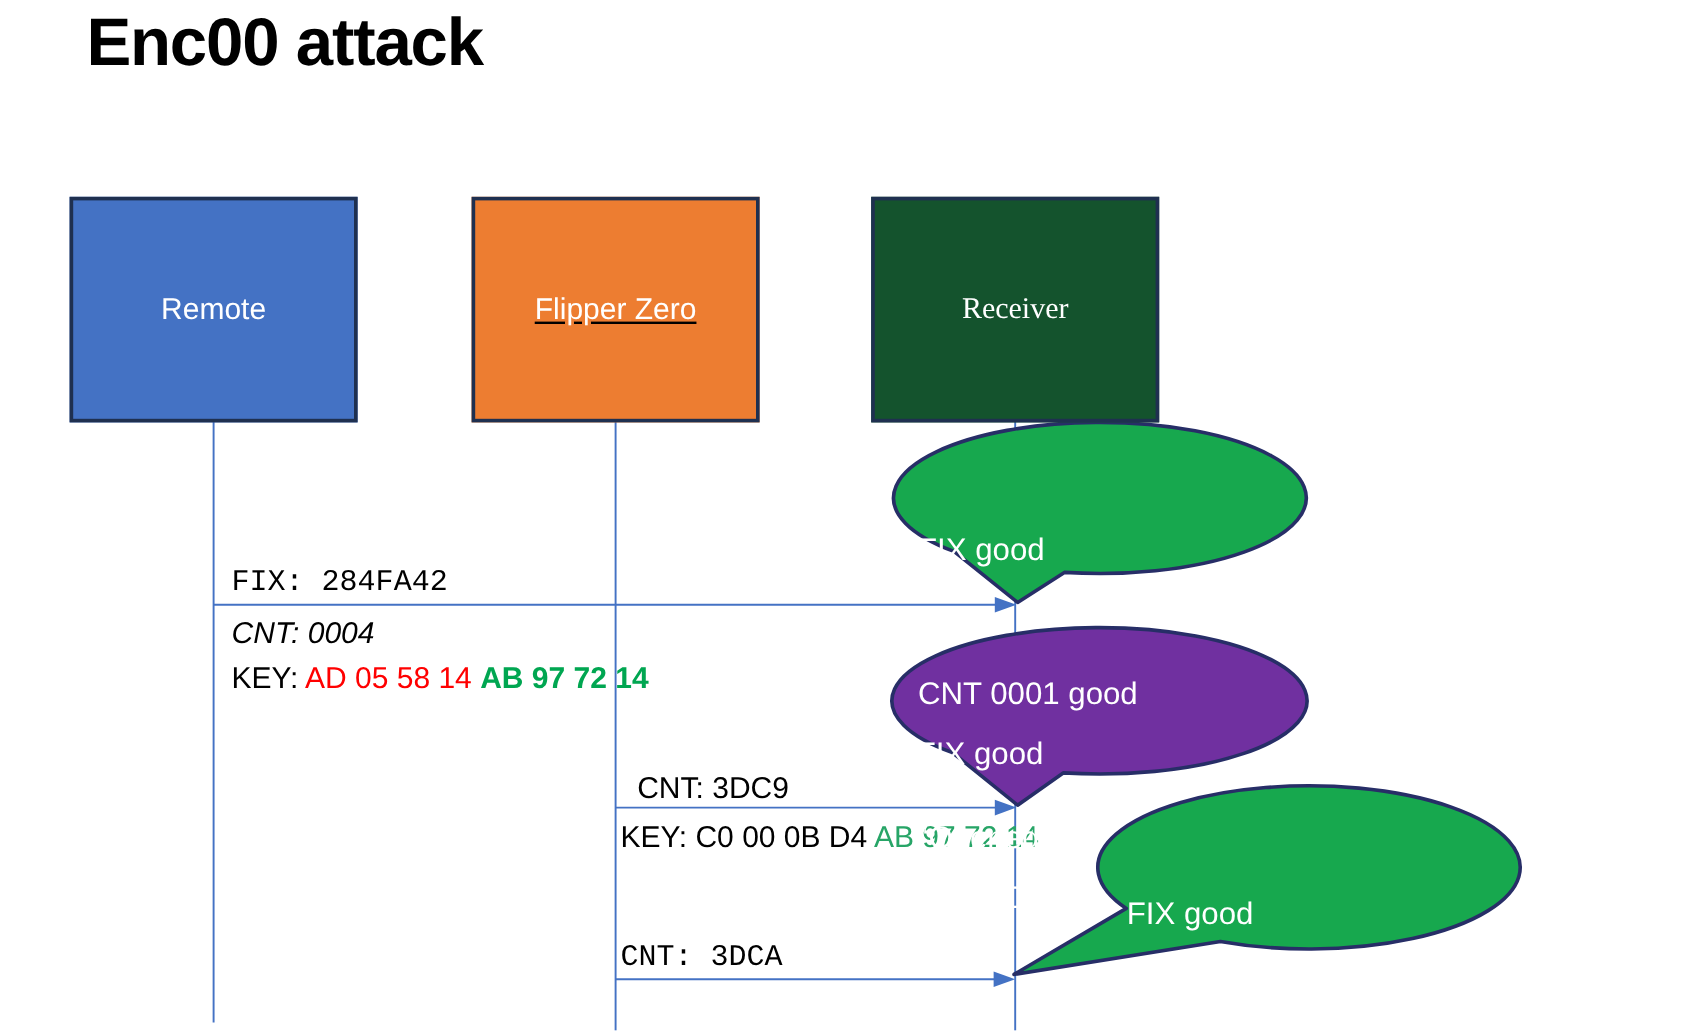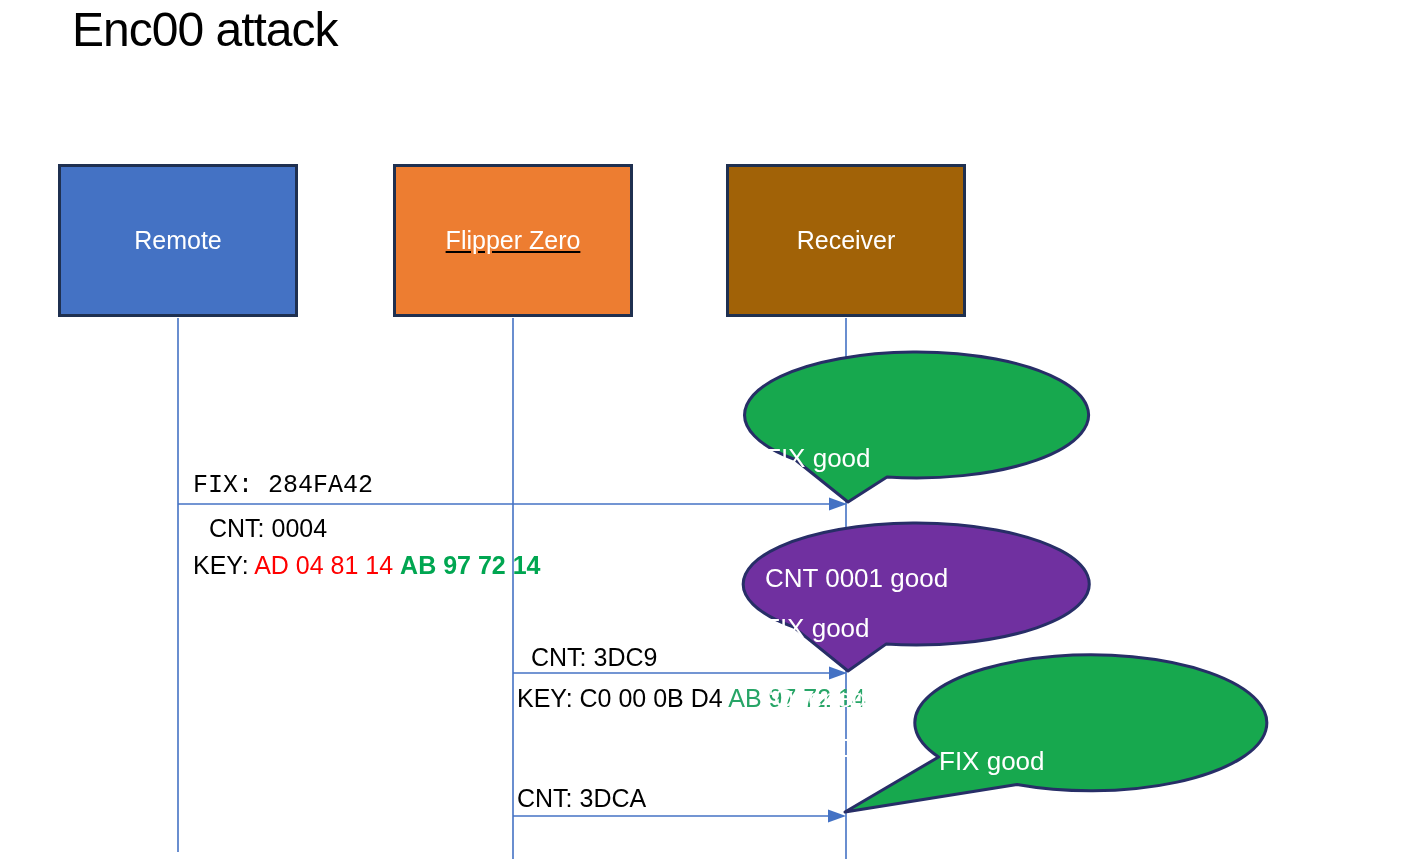--- a/index.html
+++ b/index.html
@@ -1,44 +1,44 @@
 <!DOCTYPE html>
 <html><head>
 <meta charset="utf-8">
 <style>
   html,body{margin:0;padding:0;background:#fff;}
   .canvas{
     position:relative;width:1408px;height:859px;background:#ffffff;
     font-family:"Liberation Sans",sans-serif;overflow:hidden;
   }
   .title{
-    position:absolute;left:72px;top:2px;font-size:48px;letter-spacing:-1px;
-    color:#000;font-weight:400;white-space:pre;
+    position:absolute;left:72px;top:2px;font-size:56px;letter-spacing:-1px;
+    color:#000;font-weight:700;white-space:pre;
   }
   svg.overlay{position:absolute;left:0;top:0;width:1408px;height:859px;}
   .lifeline{stroke:#4472C4;stroke-width:1.6;}
   .arrowline{stroke:#4472C4;stroke-width:1.6;}
   .arrowhead{fill:#4472C4;stroke:none;}
   .bubble{stroke:#272E67;stroke-width:3;stroke-linejoin:round;}
   .actor{
-    position:absolute;top:164px;width:240px;height:153px;
+    position:absolute;top:164px;width:240px;height:188px;
     border:3px solid #1F3050;box-sizing:border-box;
     display:flex;align-items:center;justify-content:center;
   }
   .actor-remote{left:58px;}
   .actor-flipper{left:393px;text-decoration:underline;}
   .actor-receiver{left:726px;}
   .actor-label{color:#fff;font-size:25px;}
   .msg{position:absolute;font-size:25px;color:#000;white-space:pre;line-height:1.2;}
   .m1-fix{left:193px;top:471px;font-family:Liberation Mono, monospace;}
-  .m1-cnt{left:209px;top:513px;}
+  .m1-cnt{left:193px;top:513px;font-style:italic;}
   .m1-key{left:193px;top:550px;}
   .m2-cnt{left:531px;top:642px;}
   .m2-key{left:517px;top:683px;}
-  .m3-cnt{left:517px;top:783px;}
+  .m3-cnt{left:517px;top:783px;font-family:Liberation Mono, monospace;}
   .m3-key{left:517px;top:824px;}
   .key-red{color:#FF0000;}
   .key-green-bold{color:#00A651;font-weight:bold;}
   .key-green{color:#27A567;}
   .bubble-text{
     position:absolute;width:304px;text-align:left;color:#fff;
     font-size:26px;line-height:40px;white-space:pre;
   }
   .bt1{left:765px;top:358px;}
   .bt2{left:764px;top:528px;}
@@ -70,27 +70,27 @@
     <path class="bubble" d="M 793.7 627.1 A 173 61 0 1 1 886 644.1 L 848 671 Z" fill="#7030A0"></path>
     <path class="bubble" d="M 938.6 757 A 176 68 0 1 1 1017 784.6 L 845 812 Z" fill="#17A84E"></path>
   </svg>
 
   <div class="actor actor-remote" style="background-color: rgb(68, 114, 196);">
     <span class="actor-label">Remote</span>
   </div>
   <div class="actor actor-flipper" style="background-color: rgb(237, 125, 49);">
     <span class="actor-label">Flipper Zero</span>
   </div>
-  <div class="actor actor-receiver" style="background-color: #a16207;">
+  <div class="actor actor-receiver" style="background-color: #14532d; font-family: Liberation Serif, serif;">
     <span class="actor-label">Receiver</span>
   </div>
 
   <div class="msg m1-fix">FIX: 284FA42</div>
   <div class="msg m1-cnt">CNT: 0004</div>
-  <div class="msg m1-key"><span>KEY: </span><span class="key-red">AD 04 81 14 </span><span class="key-green-bold">AB 97 72 14</span></div>
+  <div class="msg m1-key"><span>KEY: </span><span class="key-red">AD 05 58 14 </span><span class="key-green-bold">AB 97 72 14</span></div>
 
   <div class="msg m2-cnt">CNT: 3DC9</div>
   <div class="msg m2-key"><span>KEY: C0 00 0B D4 </span><span class="key-green">AB 97 72 14</span></div>
 
   <div class="msg m3-cnt">CNT: 3DCA</div>
 
   <div class="bubble-text bt1">
     <div>FIX good</div>
     <div>CNT 0001 good</div>
     <div>“Opened”</div>

